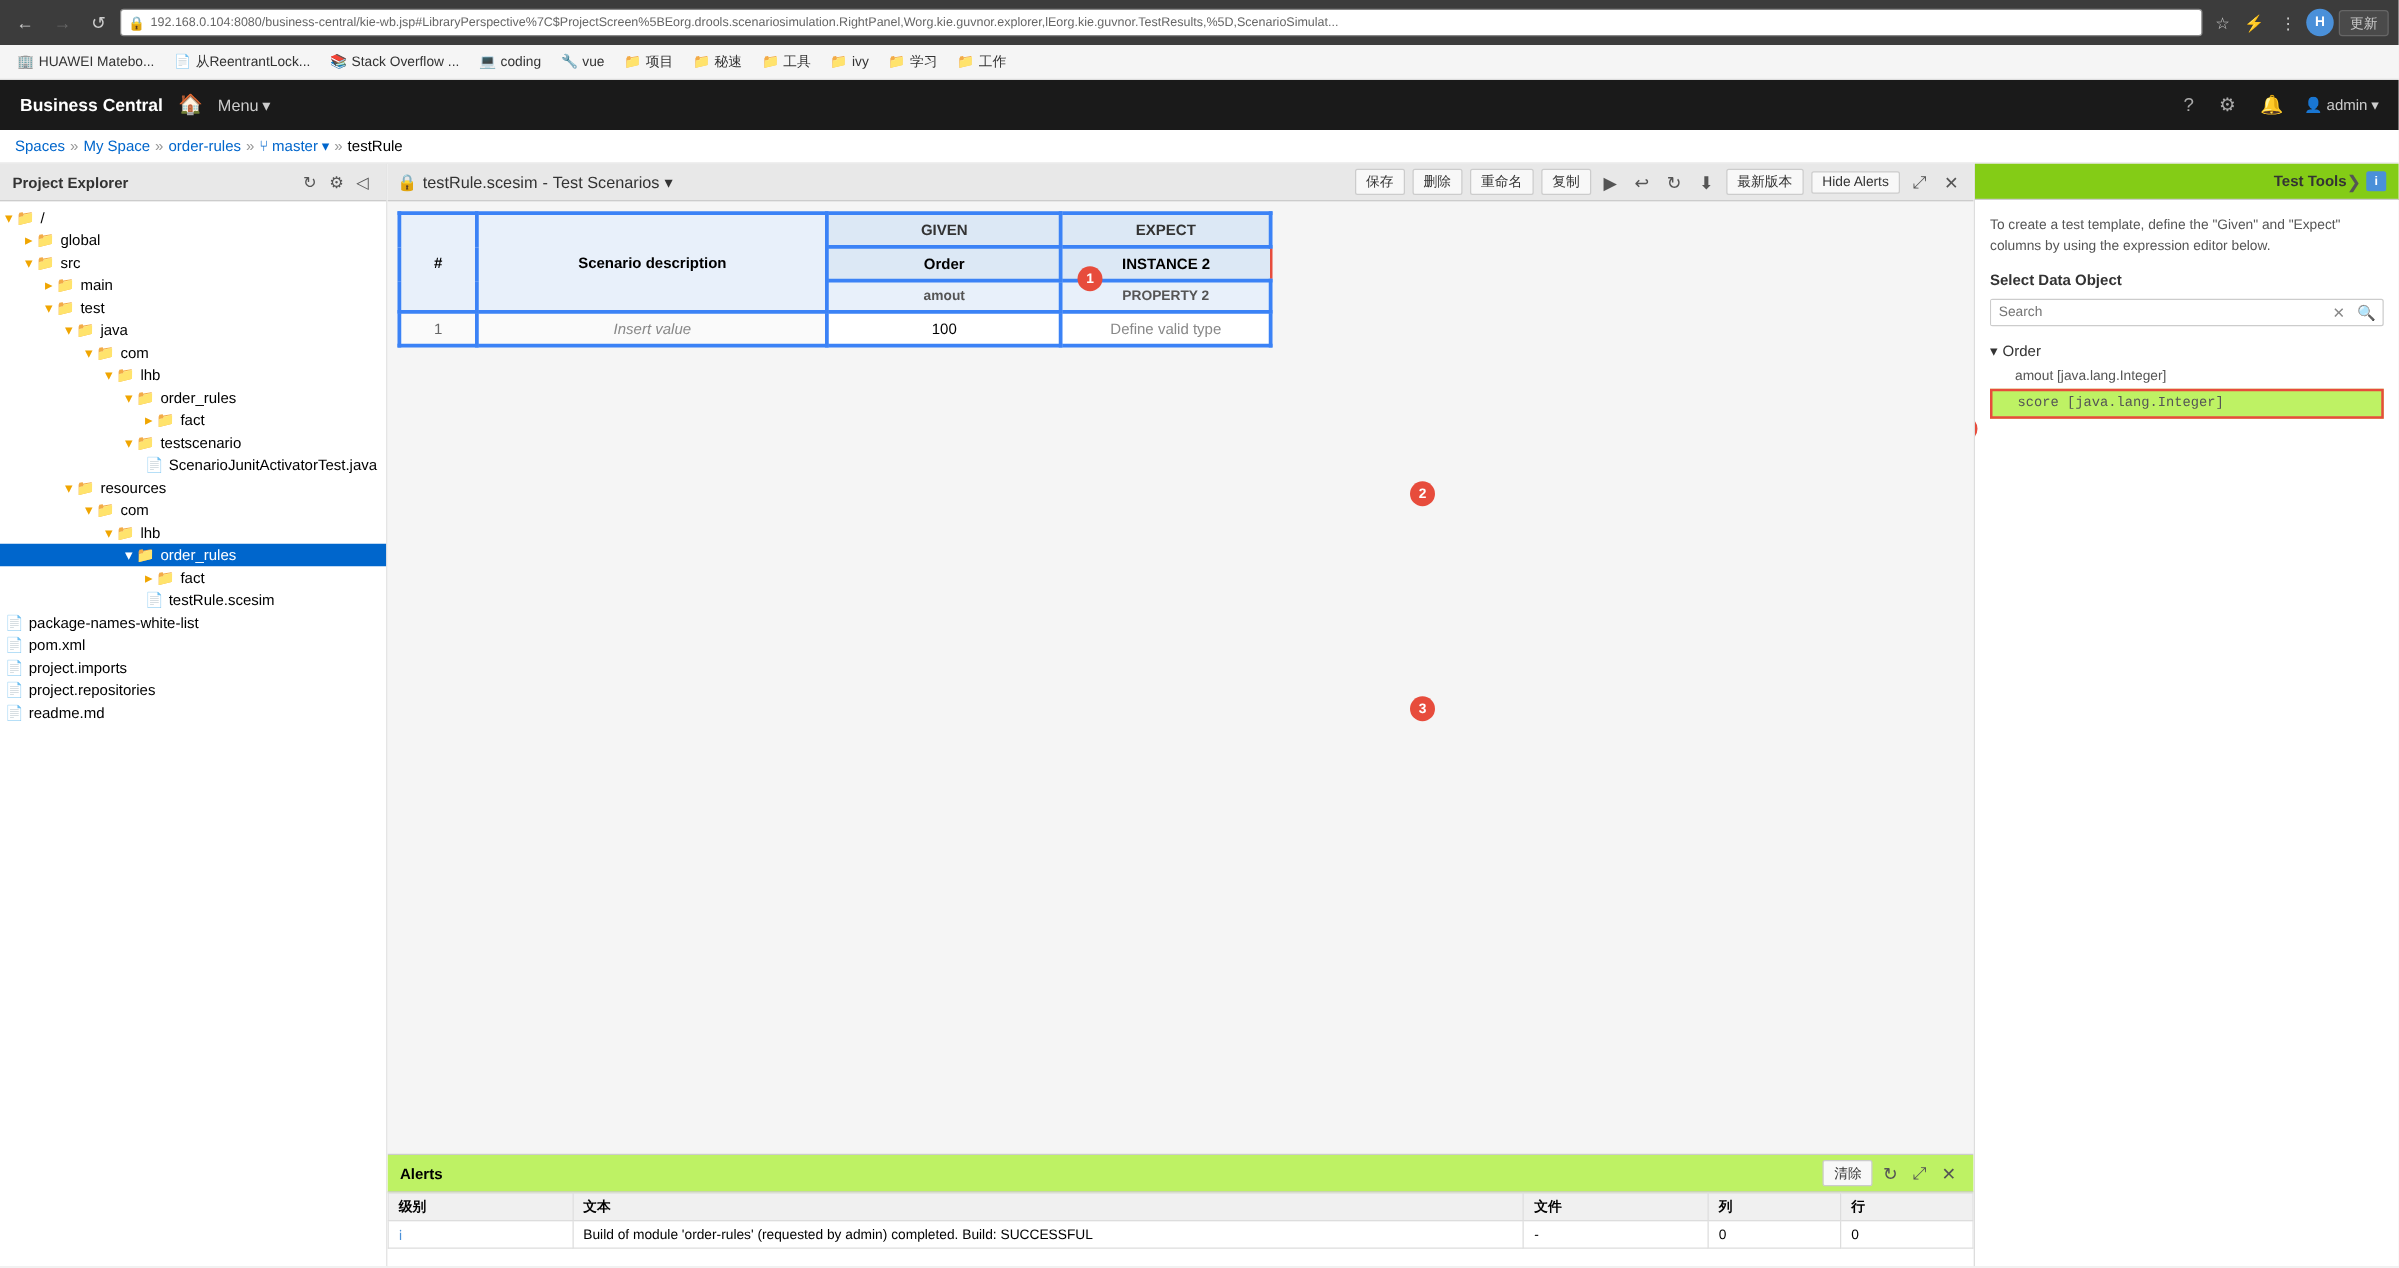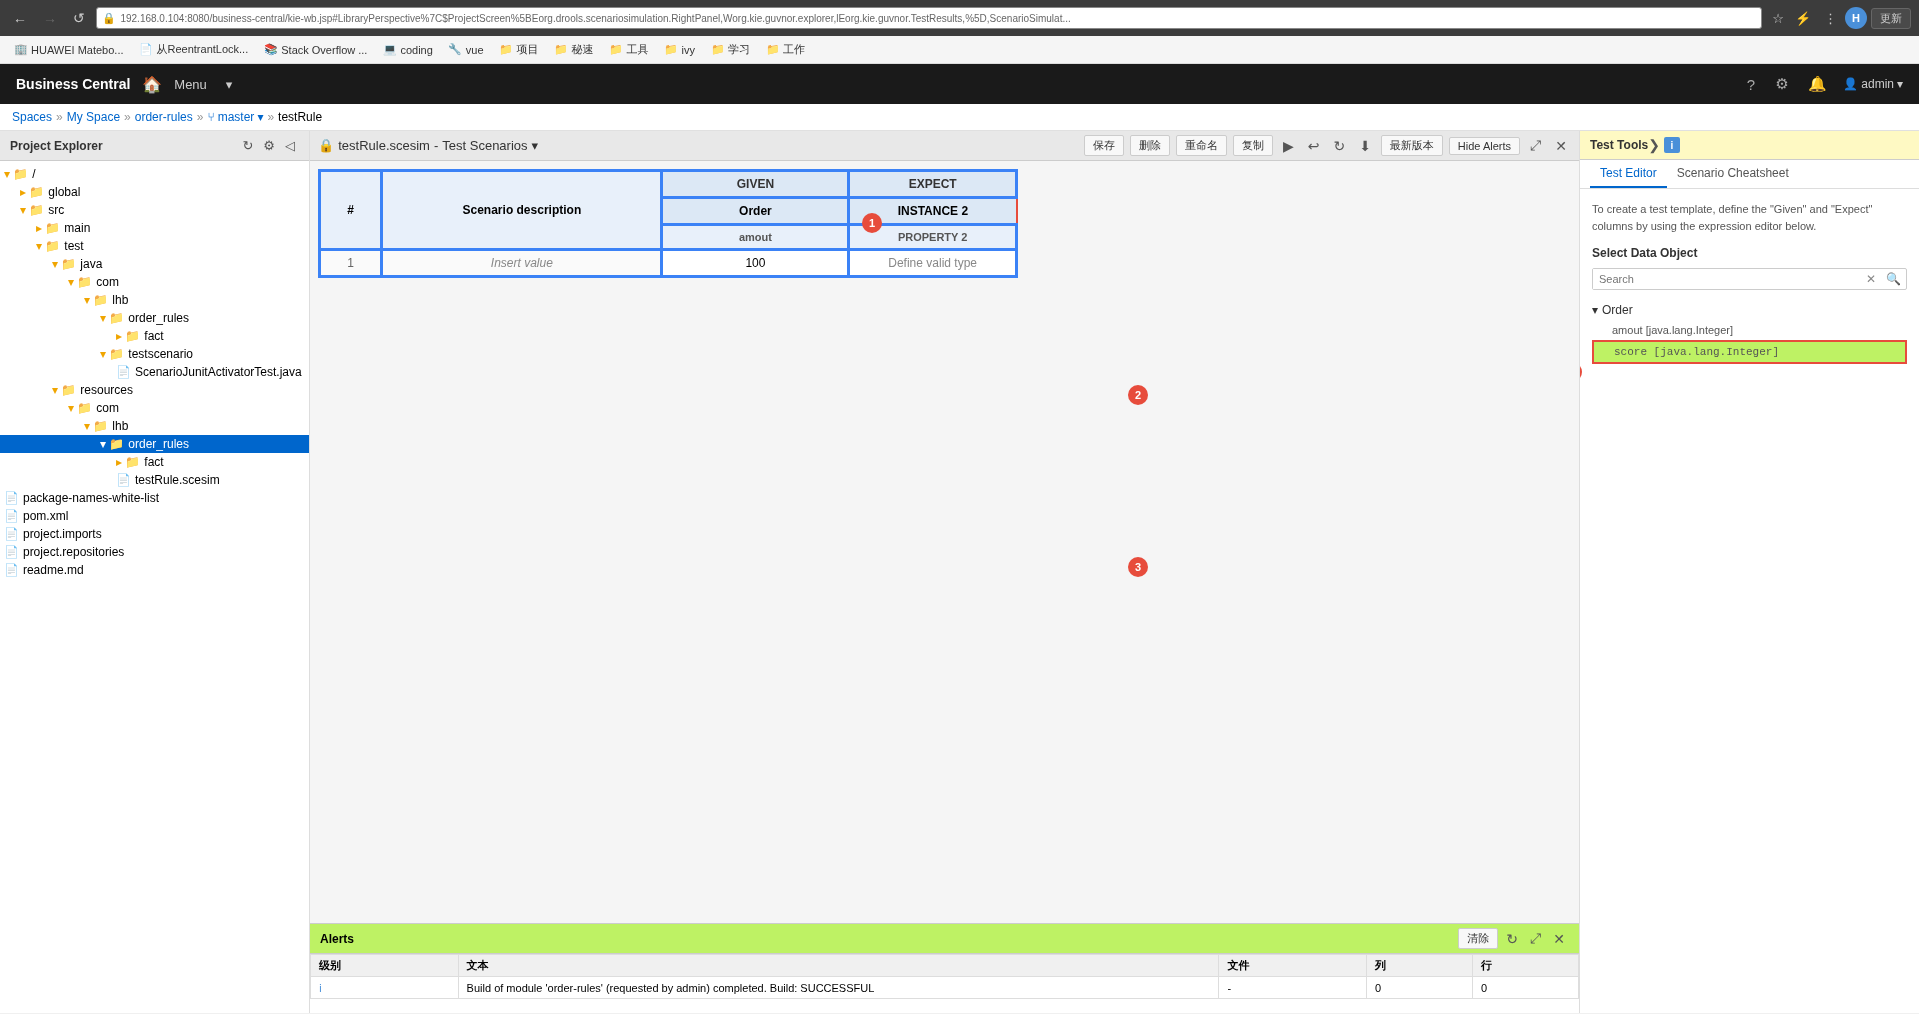--- a/index.html
+++ b/index.html
@@ -115,21 +115,21 @@
       font-size: 16px;
     }
     .menu-btn {
       background: none;
       border: none;
       color: #ccc;
       cursor: pointer;
       font-size: 13px;
       display: flex;
       align-items: center;
-      gap: 19px;
+      gap: 3px;
     }
     .header-spacer { flex: 1; }
     .header-icon-btn {
       background: none;
       border: none;
       color: #aaa;
       cursor: pointer;
       font-size: 15px;
       padding: 4px;
     }
@@ -379,28 +379,28 @@
     
     .right-panel {
       width: 340px;
       min-width: 340px;
       background: white;
       border-left: 1px solid #ddd;
       display: flex;
       flex-direction: column;
     }
     .right-panel-header {
-      background: #fef9c3;
+      background: #84cc16;
       padding: 6px 10px;
       font-size: 12px;
       font-weight: bold;
       color: #333;
       display: flex;
       align-items: center;
-      justify-content: flex-start;
+      justify-content: flex-end;
       border-bottom: 1px solid #ccc;
     }
     .right-panel-tabs {
       display: flex;
       gap: 0;
       border-bottom: 1px solid #ddd;
       padding: 0 10px;
     }
     .right-panel-tab {
       padding: 6px 10px;
@@ -842,24 +842,20 @@
       <div style="display:flex;gap:4px;align-items:center">
         <button class="rp-expand-btn">❯</button>
         <div style="position:relative;width:16px;height:16px;">
           <div style="width:16px;height:16px;background:#4a90d9;border-radius:2px;display:flex;align-items:center;justify-content:center;">
             <span style="color:white;font-size:10px;">i</span>
           </div>
         </div>
       </div>
     </div>
 
-    <div class="right-panel-tabs">
-      <div class="right-panel-tab active">Test Editor</div>
-      <div class="right-panel-tab">Scenario Cheatsheet</div>
-    </div>
 
     <div class="right-panel-content">
       <p class="rp-description">To create a test template, define the "Given" and "Expect" columns by using the expression editor below.</p>
 
       <div class="rp-section-title">Select Data Object</div>
 
       <div class="search-box">
         <input class="search-input" type="text" placeholder="Search" style="">
         <button class="search-clear-btn">✕</button>
         <button class="search-go-btn">🔍</button>

